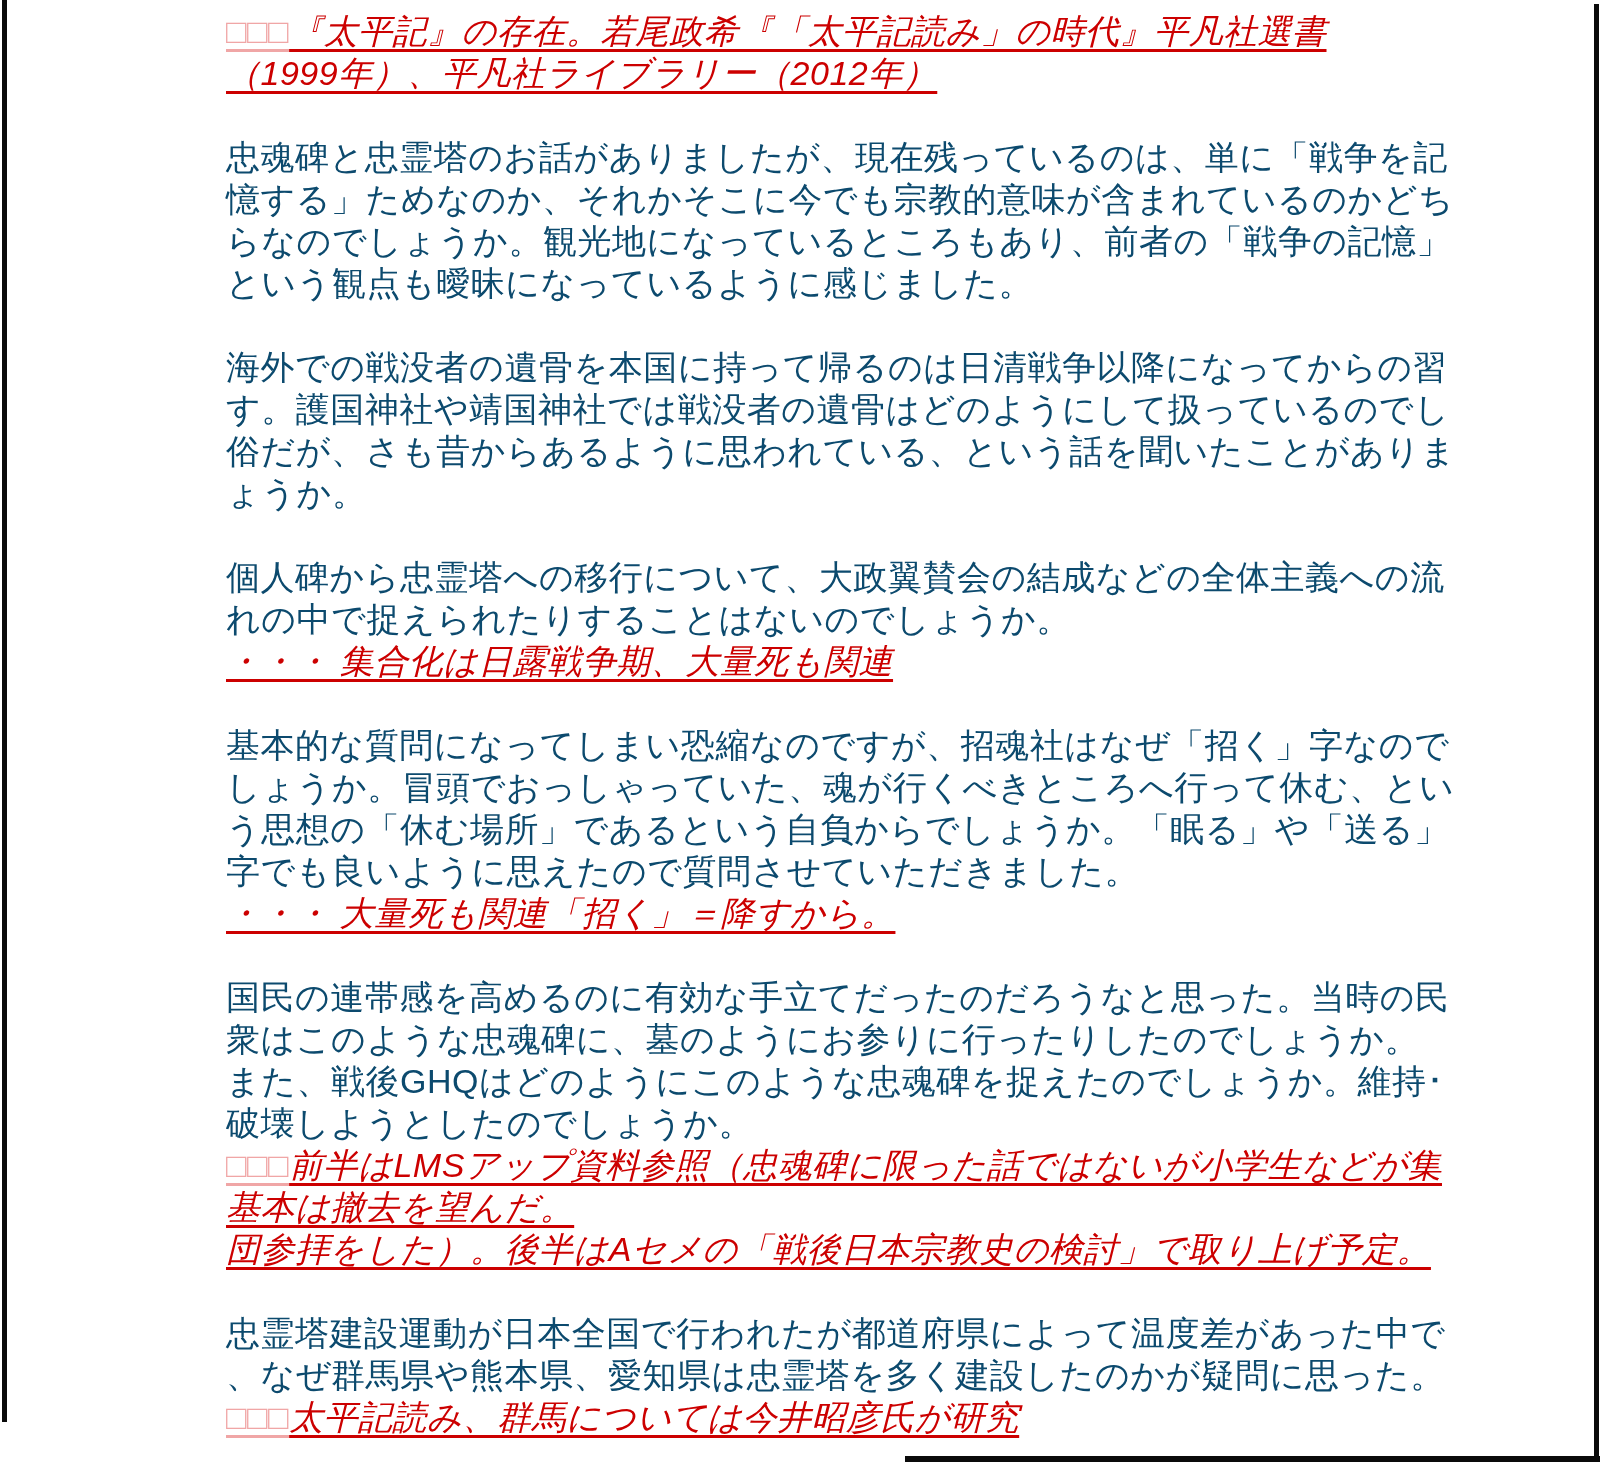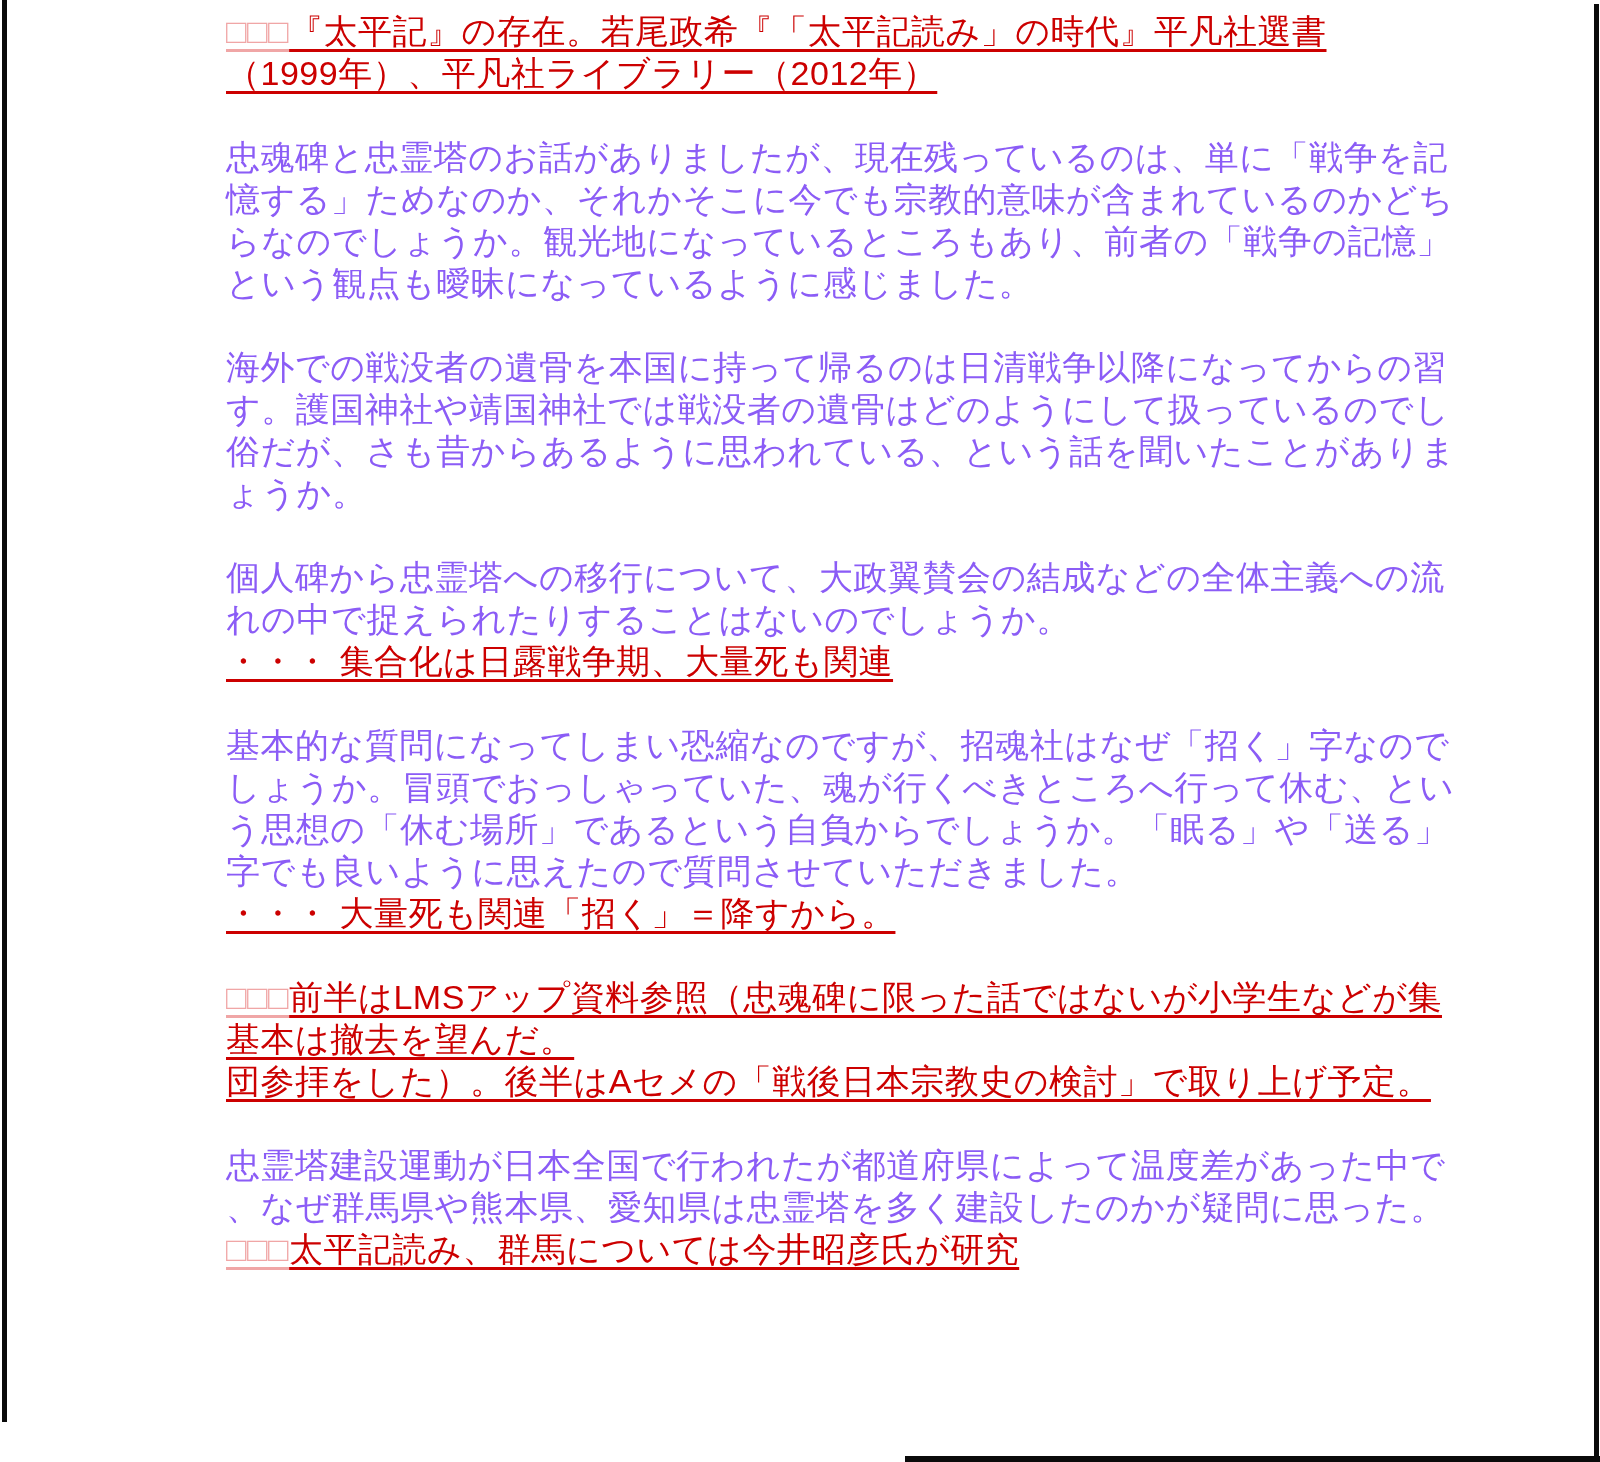--- a/index.html
+++ b/index.html
@@ -27,22 +27,22 @@
     left: 226px;
     top: 10px;
     width: 1200px;
     font-size: 34px;
     line-height: 42px;
     letter-spacing: 0.5px;
     font-weight: 400;
   }
   .block { margin: 0; }
   .gap-after { margin-bottom: 42px; }
-  .black { color: #8b5cf6; }
-  .red   { color: #cc0000; }
+  .black { color: #0c4a6e; }
+  .red   { color: #cc0000; font-style: italic; }
   .line { white-space: pre; }
   .red .line span {
     text-decoration: underline;
     text-decoration-thickness: 3px;
     text-underline-offset: 6px;
   }
   .tofu { color: #f0a6a6; }
 </style>
 </head>
 <body>
@@ -77,20 +77,26 @@
     </div>
     <div class="block black">
       <div class="line">基本的な質問になってしまい恐縮なのですが、招魂社はなぜ「招く」字なので</div>
       <div class="line">しょうか。冒頭でおっしゃっていた、魂が行くべきところへ行って休む、とい</div>
       <div class="line">う思想の「休む場所」であるという自負からでしょうか。「眠る」や「送る」</div>
       <div class="line">字でも良いように思えたので質問させていただきました。</div>
     </div>
     <div class="block red gap-after">
       <div class="line"><span>・・・ 大量死も関連「招く」＝降すから。</span></div>
     </div>
+    <div class="block black">
+      <div class="line">国民の連帯感を高めるのに有効な手立てだったのだろうなと思った。当時の民</div>
+      <div class="line">衆はこのような忠魂碑に、墓のようにお参りに行ったりしたのでしょうか。</div>
+      <div class="line">また、戦後GHQはどのようにこのような忠魂碑を捉えたのでしょうか。維持･</div>
+      <div class="line">破壊しようとしたのでしょうか。</div>
+    </div>
     <div class="block red gap-after">
       <div class="line"><span class="tofu">□□□</span><span>前半はLMSアップ資料参照（忠魂碑に限った話ではないが小学生などが集</span></div>
       <div class="line"><span>基本は撤去を望んだ。</span></div>
       <div class="line"><span>団参拝をした）。後半はAセメの「戦後日本宗教史の検討」で取り上げ予定。</span></div>
     </div>
     <div class="block black">
       <div class="line">忠霊塔建設運動が日本全国で行われたが都道府県によって温度差があった中で</div>
       <div class="line">、なぜ群馬県や熊本県、愛知県は忠霊塔を多く建設したのかが疑問に思った。</div>
     </div>
     <div class="block red">

